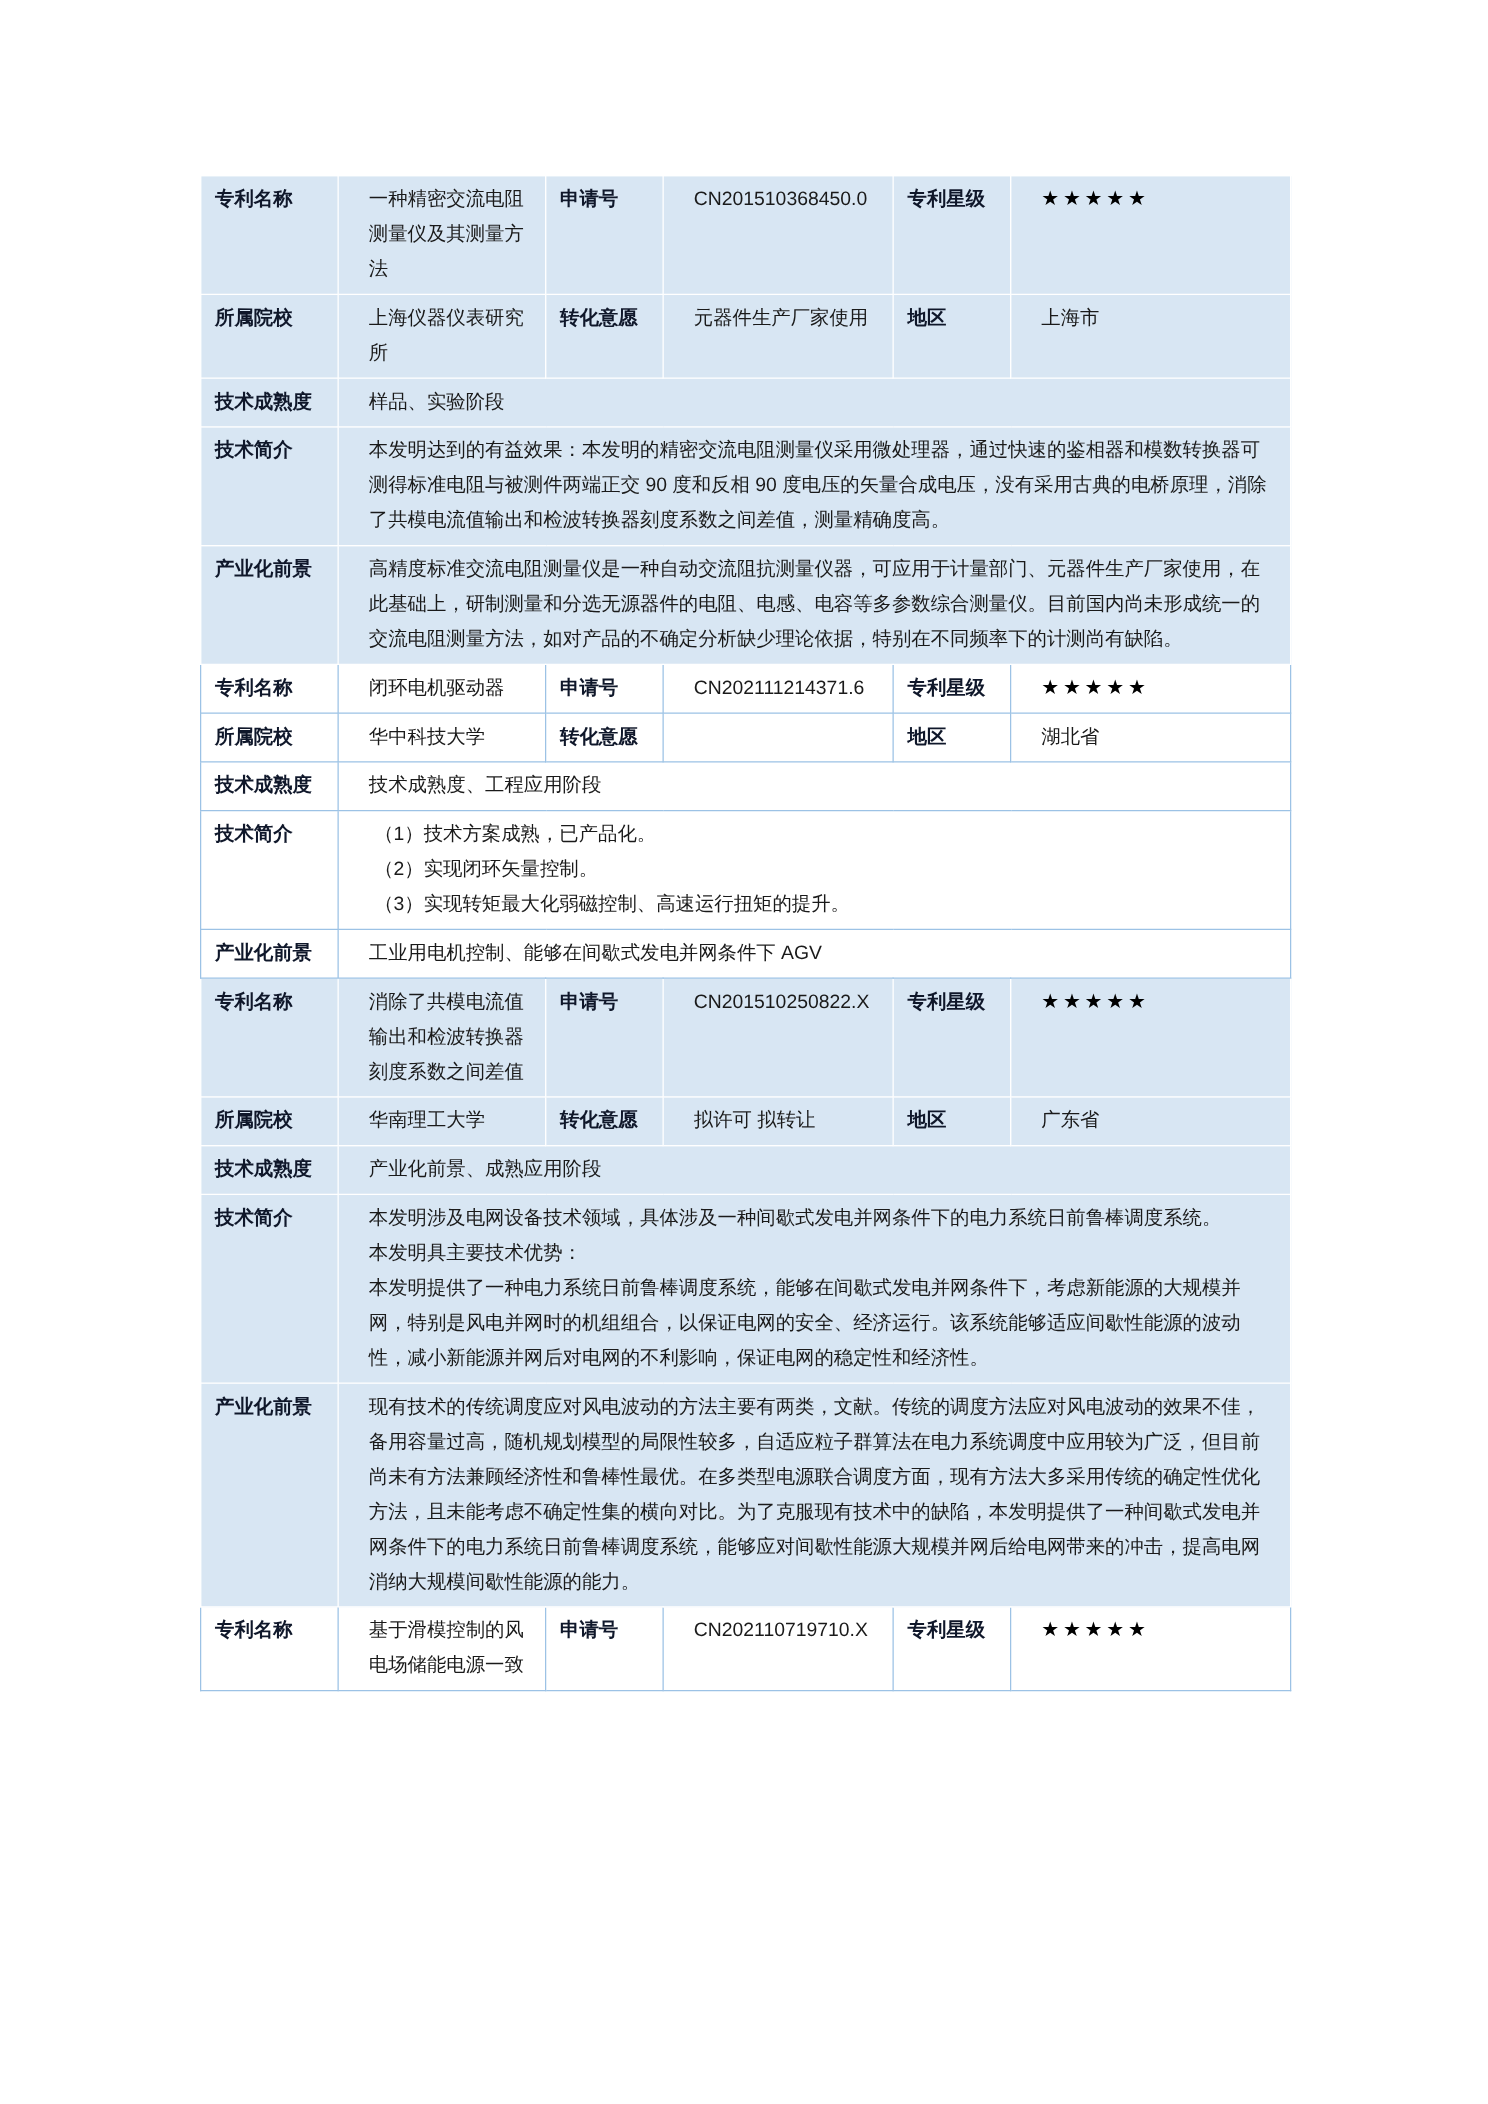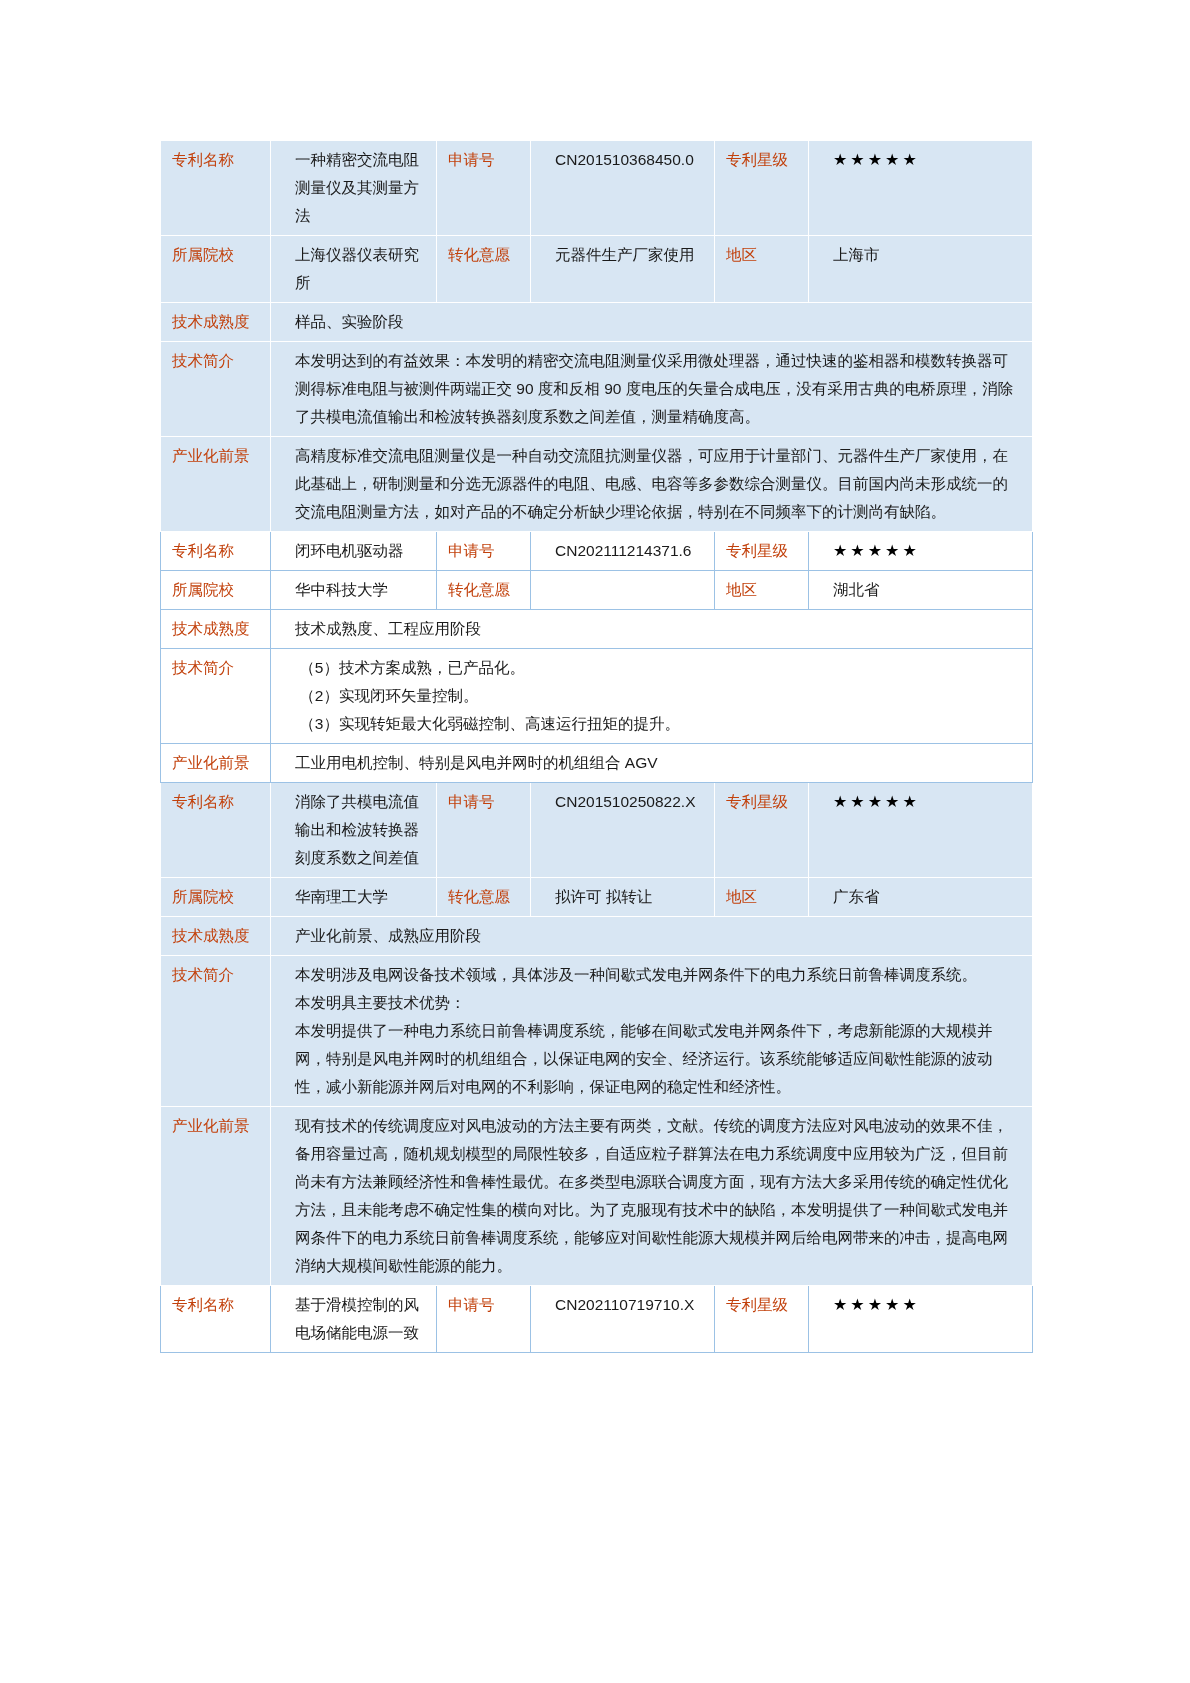--- a/index.html
+++ b/index.html
@@ -30,21 +30,21 @@
     border: 1px solid #9cc2e5;
     padding: 5px 11px;
     vertical-align: top;
     line-height: 28px;
     background: #ffffff;
   }
   tr.blue td {
     background: #d8e6f3;
     border-color: #ffffff;
   }
-  td.label { font-weight: normal; color: #c2410c; }
+  td.label { font-weight: bold; color: #0f172a; }
   td.value { white-space: pre-wrap; word-break: break-word; padding-left: 24px; }
   td.stars { letter-spacing: 3px; font-size: 16px; color: #000000; }
 </style>
 </head>
 <body>
 
 <div class="page">
   <table class="patent-table">
     <colgroup>
       <col class="c1">
@@ -100,27 +100,27 @@
         <td class="value"></td>
         <td class="label">地区</td>
         <td class="value">湖北省</td>
       </tr>
       <tr>
         <td class="label">技术成熟度</td>
         <td class="value" colspan="5">技术成熟度、工程应用阶段</td>
       </tr>
       <tr>
         <td class="label">技术简介</td>
-        <td class="value" colspan="5"> （5）技术方案成熟，已产品化。
+        <td class="value" colspan="5"> （1）技术方案成熟，已产品化。
  （2）实现闭环矢量控制。
  （3）实现转矩最大化弱磁控制、高速运行扭矩的提升。</td>
       </tr>
       <tr>
         <td class="label">产业化前景</td>
-        <td class="value" colspan="5">工业用电机控制、特别是风电并网时的机组组合 AGV</td>
+        <td class="value" colspan="5">工业用电机控制、能够在间歇式发电并网条件下 AGV</td>
       </tr>
 
       <tr class="blue">
         <td class="label">专利名称</td>
         <td class="value">消除了共模电流值输出和检波转换器刻度系数之间差值</td>
         <td class="label">申请号</td>
         <td class="value">CN201510250822.X</td>
         <td class="label">专利星级</td>
         <td class="value stars">★★★★★</td>
       </tr>

